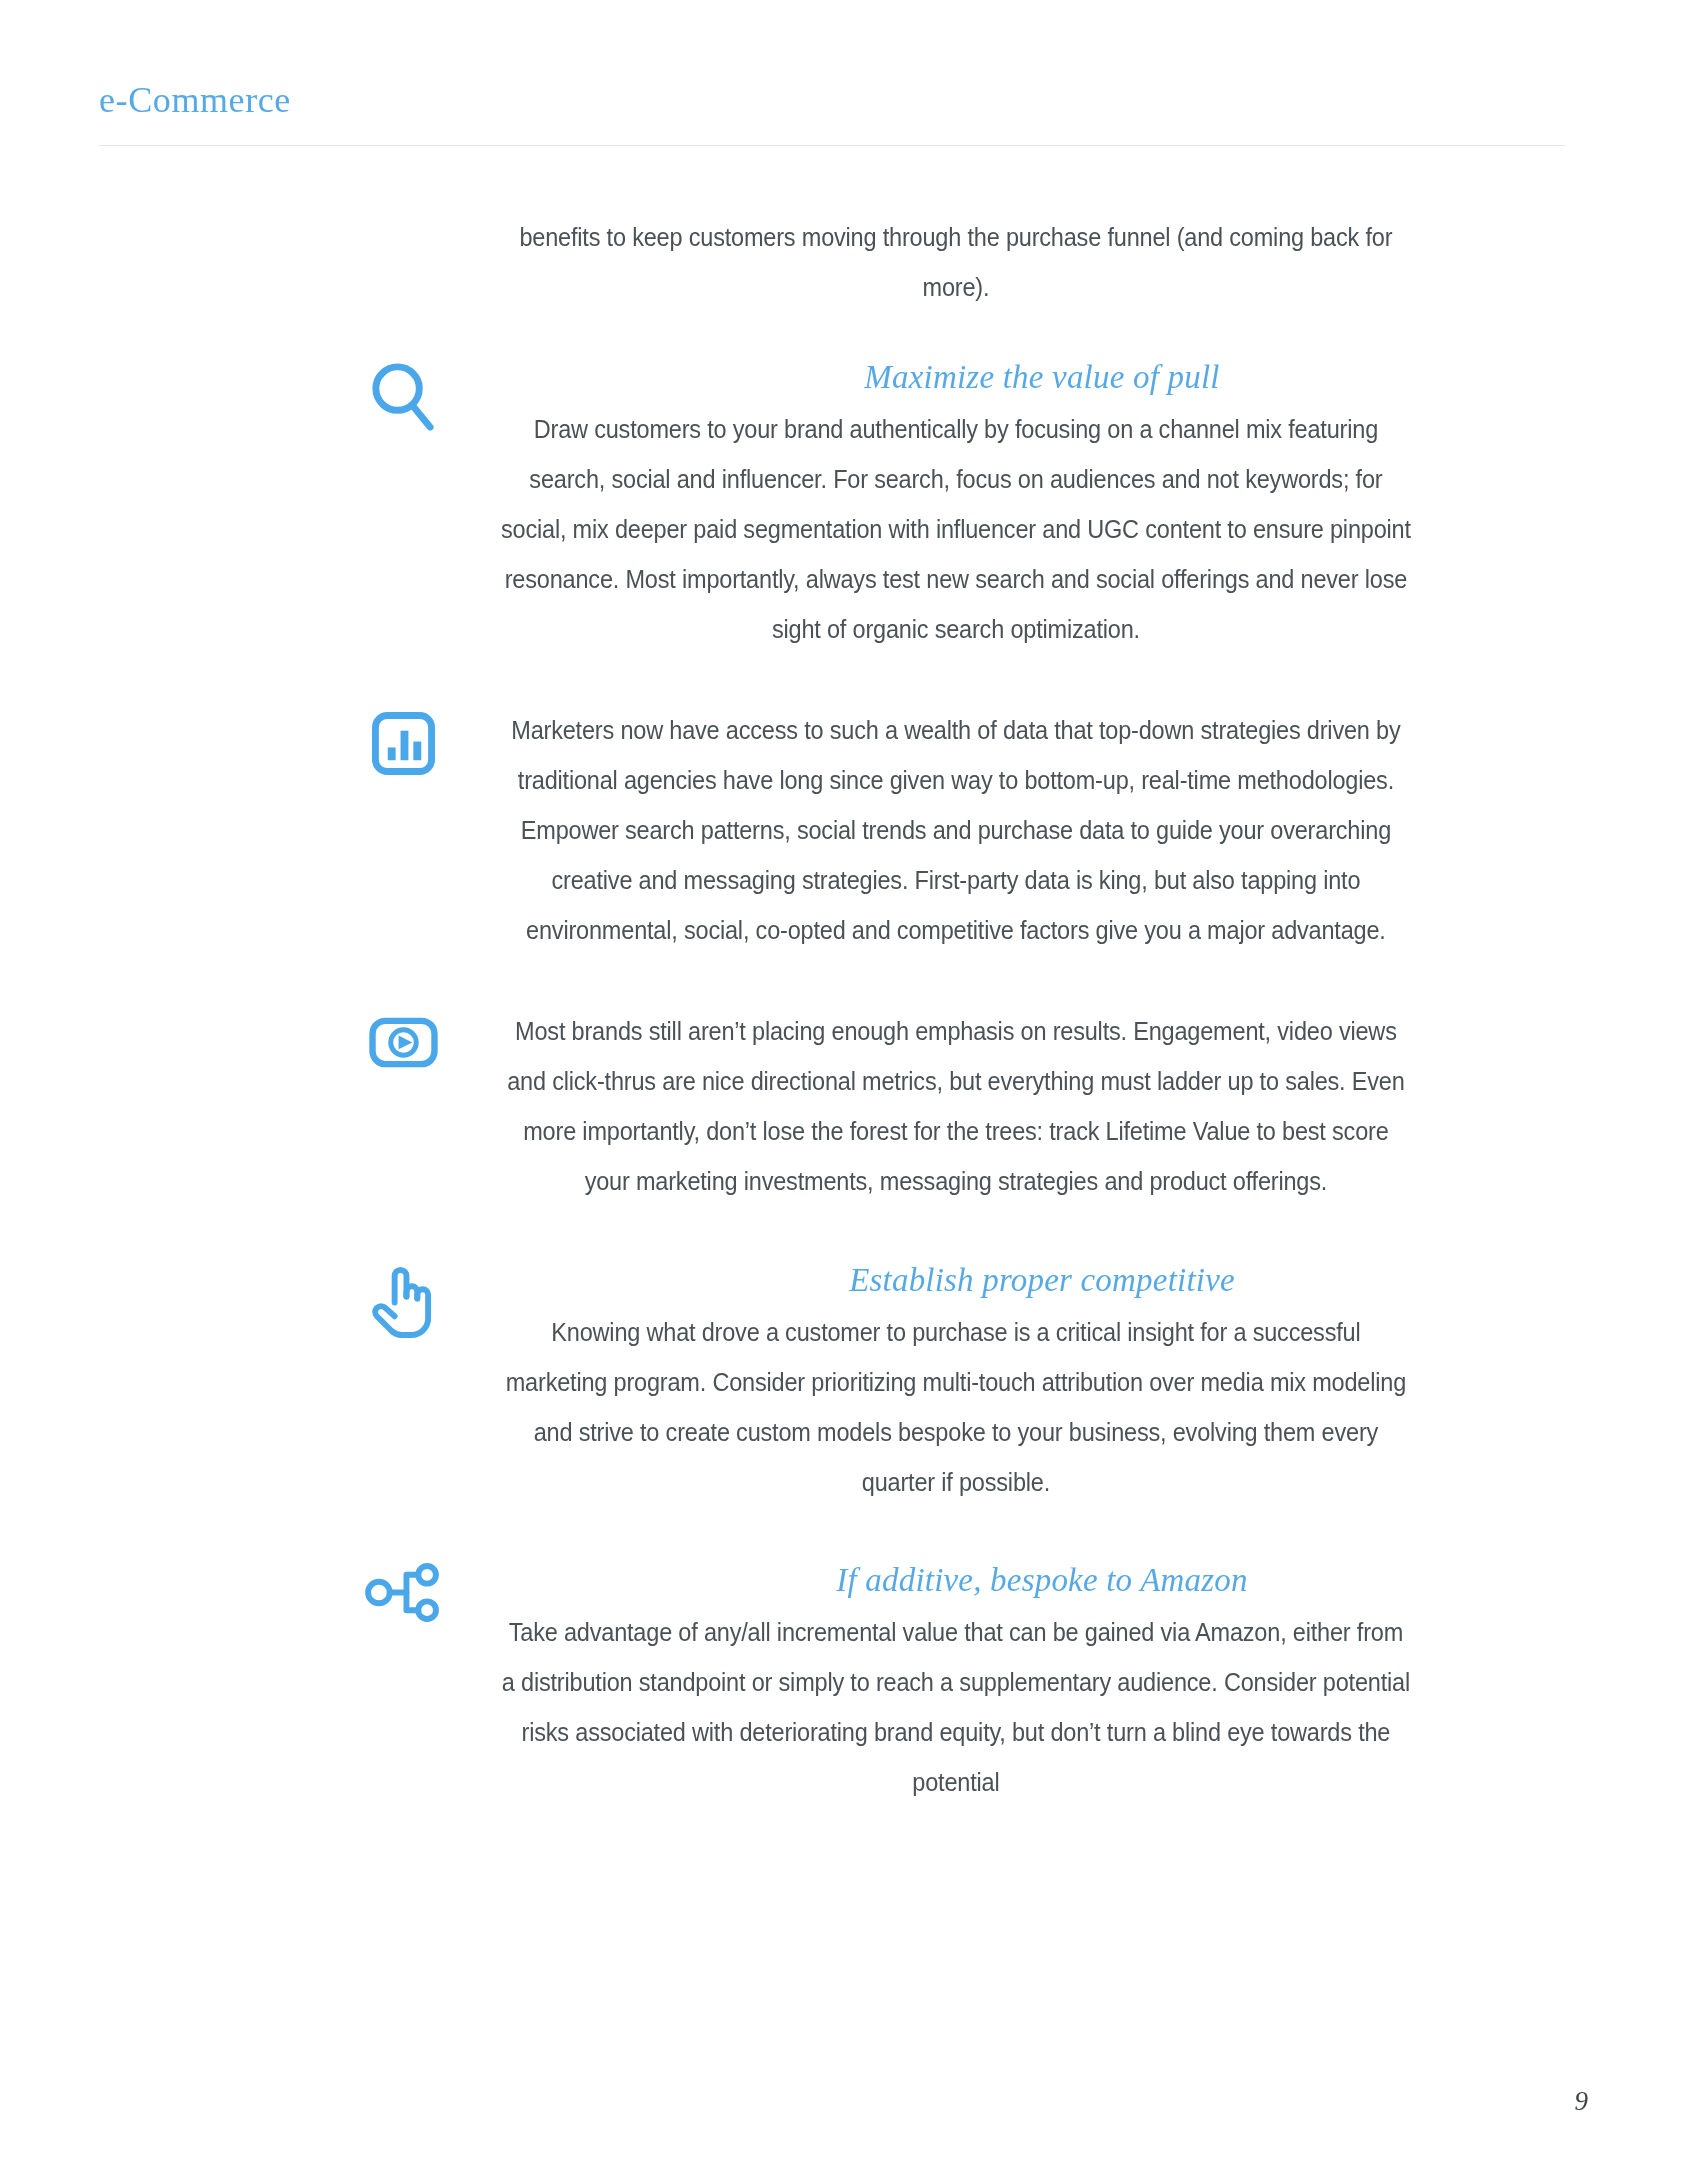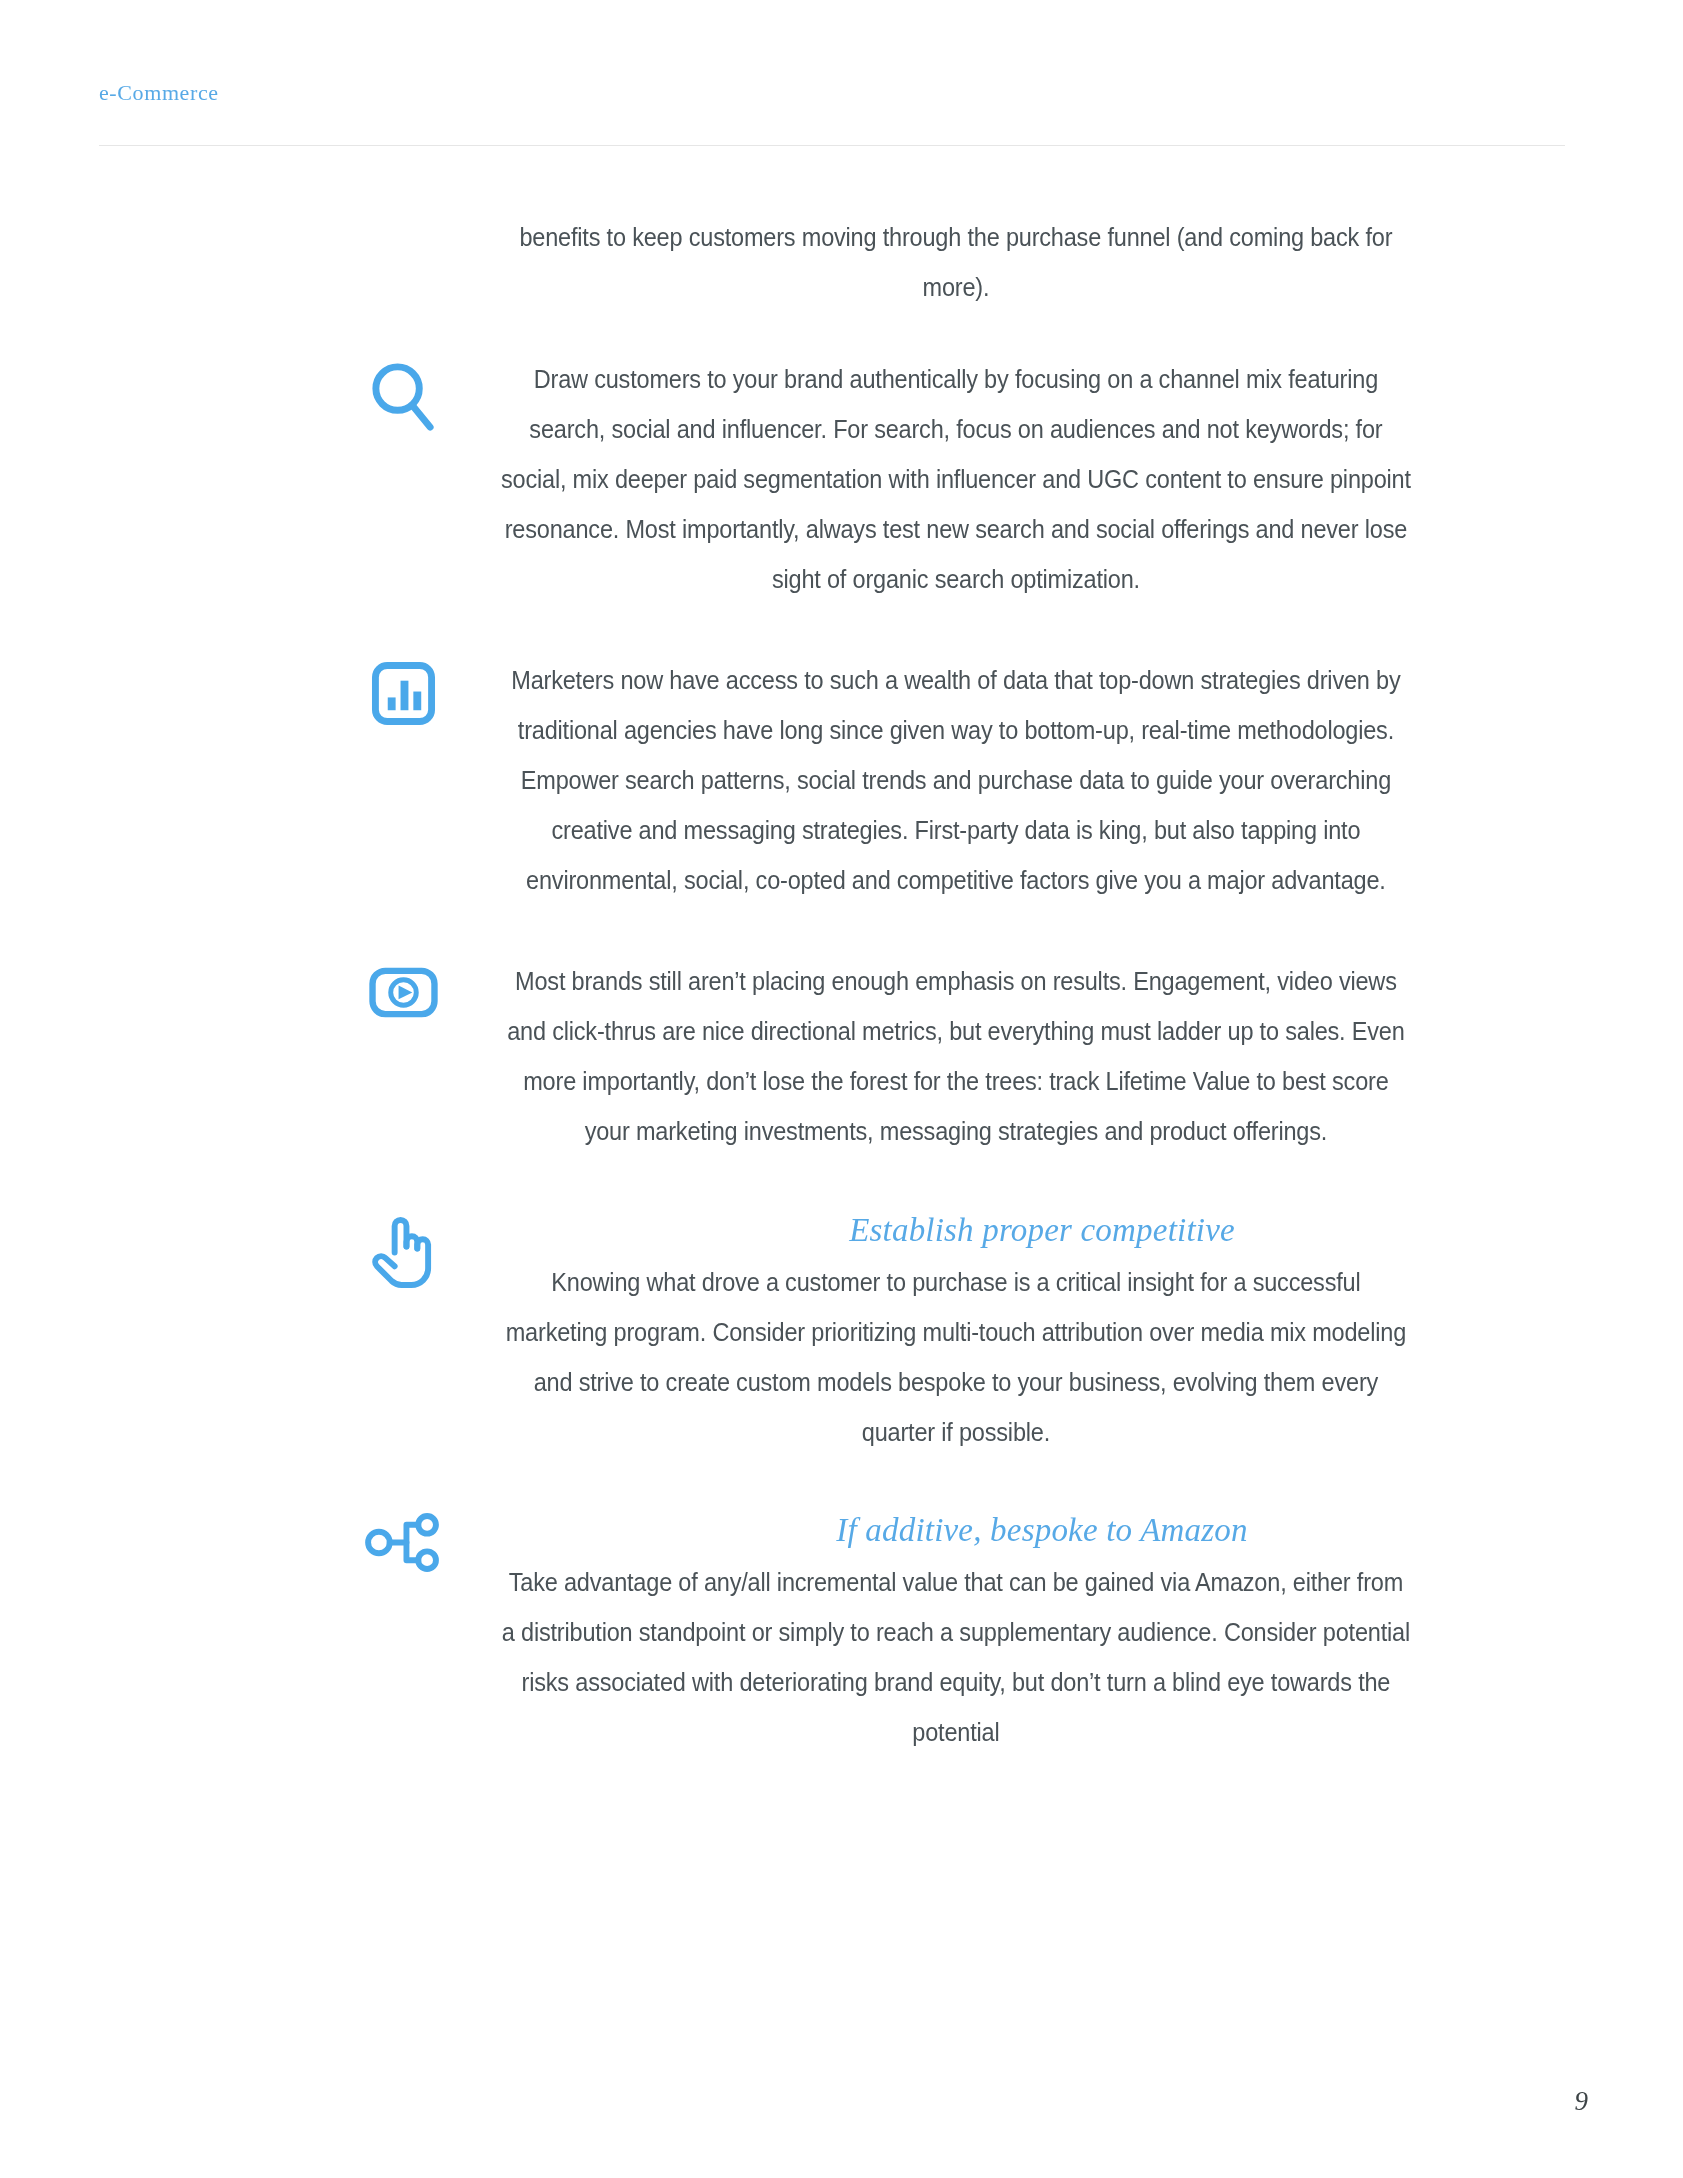--- a/index.html
+++ b/index.html
@@ -19,21 +19,21 @@
   
   #page-header {
     position: absolute;
     left: 99px;
     top: 81px;
     width: 1465px;
   }
 
   #header-title {
     font-family: "Liberation Serif", serif;
-    font-size: 22px;
+    font-size: 36px;
     color: #57a9e6;
     letter-spacing: 0.6px;
     line-height: 1.1;
     white-space: nowrap;
   }
 
   #header-rule {
     position: absolute;
     left: 99px;
     top: 145px;
@@ -137,20 +137,21 @@
   <p class="intro-para">benefits to keep customers moving through the purchase funnel (and coming back for more).</p>
 
   <div class="section" id="section-0">
     <div class="section-icon">
       <svg width="73" height="75" viewBox="0 0 74 76">
         <circle cx="31" cy="29" r="22" fill="none" stroke="#4aa8ea" stroke-width="7"></circle>
         <line x1="46" y1="46" x2="64" y2="68" stroke="#4aa8ea" stroke-width="7" stroke-linecap="round"></line>
       </svg>
     </div>
     <div class="section-text">
+      <div class="section-heading">Maximize the value of pull</div>
       <p class="section-body">Draw customers to your brand authentically by focusing on a channel mix featuring search, social and influencer. For search, focus on audiences and not keywords; for social, mix deeper paid segmentation with influencer and UGC content to ensure pinpoint resonance. Most importantly, always test new search and social offerings and never lose sight of organic search optimization.</p>
     </div>
   </div>
 
   <div class="section" id="section-1">
     <div class="section-icon">
       <svg width="65" height="65" viewBox="0 0 66 66">
         <rect x="4.5" y="4.5" width="57" height="57" rx="12" ry="12" fill="none" stroke="#4aa8ea" stroke-width="7"></rect>
         <rect x="17" y="37" width="8" height="13" fill="#4aa8ea"></rect>
         <rect x="30" y="20" width="8" height="30" fill="#4aa8ea"></rect>

